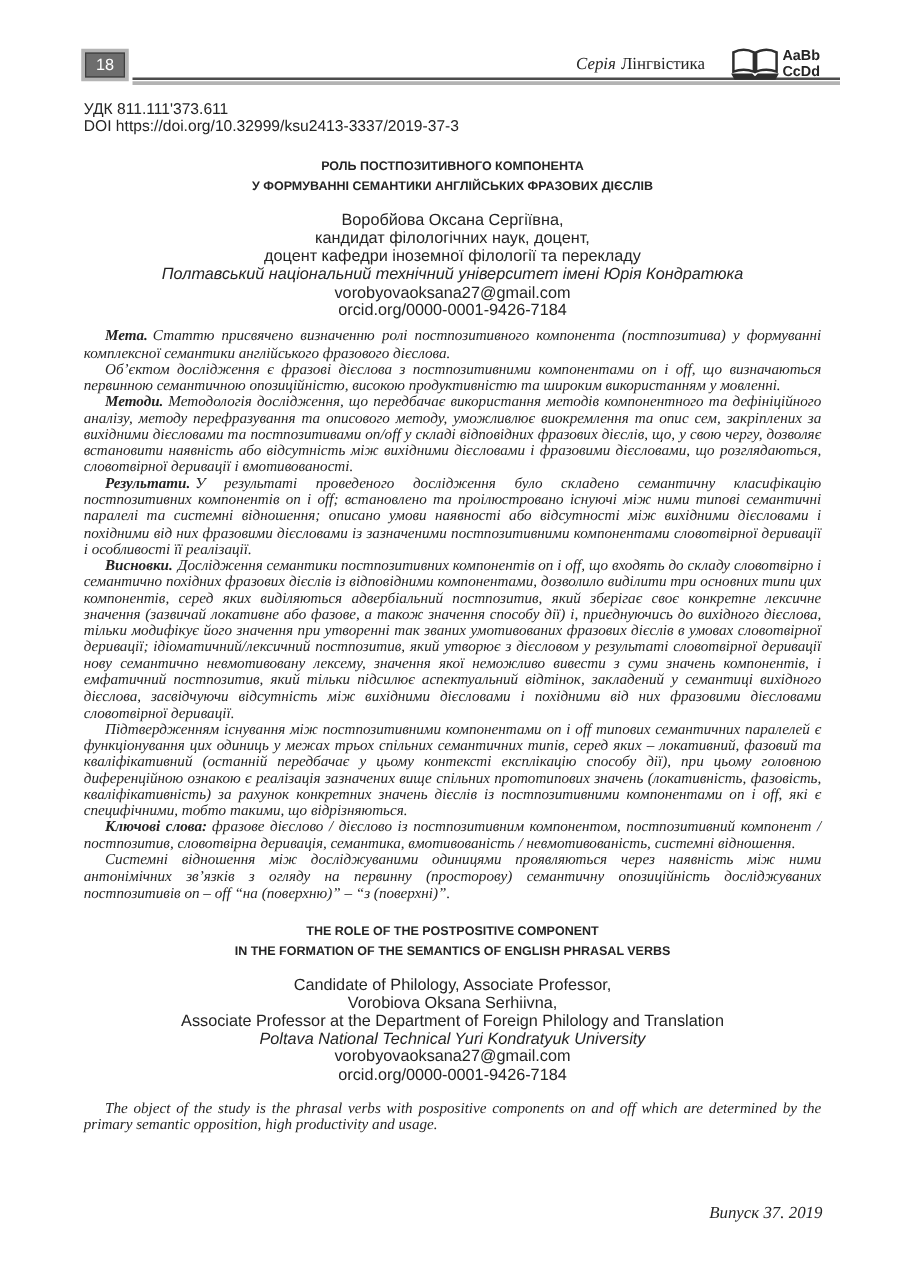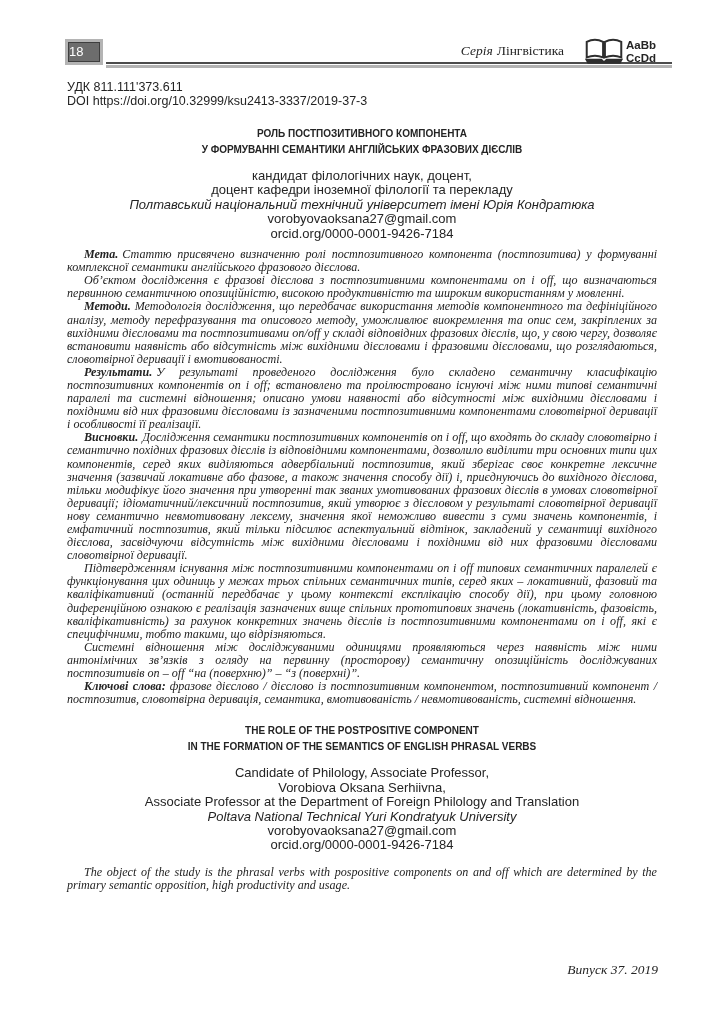--- a/index.html
+++ b/index.html
@@ -16,21 +16,21 @@
 
   
   .header { position:absolute; left:66px; top:36px; width:606px; height:36px; }
   .pagenum {
     position:absolute; left:2px; top:6px;
     width:30px; height:18px;
     background:#6d6d6d;
     border:1px solid #3e3e3e;
     box-shadow:0 0 0 3px #b4b4b4;
     color:#ffffff;
-    font-size:13px; line-height:18px; 
+    font-size:13px; line-height:18px; text-align:center;
     z-index:2;
   }
   .header-rule {
     position:absolute; left:40px; right:0; top:26px; height:7px;
     border-top:2px solid #4c4c4c;
   }
   .header-rule::after {
     content:""; display:block; margin-top:1px; height:3px; background:#b3b3b3;
   }
   .series {
@@ -106,36 +106,37 @@
       <div>УДК 811.111'373.611</div>
       <div>DOI https://doi.org/10.32999/ksu2413-3337/2019-37-3</div>
     </div>
 
     <h1 class="title-uk">
       <span>РОЛЬ ПОСТПОЗИТИВНОГО КОМПОНЕНТА</span><br>
       <span>У ФОРМУВАННІ СЕМАНТИКИ АНГЛІЙСЬКИХ ФРАЗОВИХ ДІЄСЛІВ</span>
     </h1>
 
     <div class="authors">
+      <div>Воробйова Оксана Сергіївна,</div>
       <div>кандидат філологічних наук, доцент,</div>
       <div>доцент кафедри іноземної філології та перекладу</div>
       <div class="it">Полтавський національний технічний університет імені Юрія Кондратюка</div>
       <div>vorobyovaoksana27@gmail.com</div>
       <div>orcid.org/0000-0001-9426-7184</div>
     </div>
 
     <section class="abstract">
       <p><span class="lead">Мета.</span><span>Статтю присвячено визначенню ролі постпозитивного компонента (постпозитива) у формуванні комплексної семантики англійського фразового дієслова.</span></p>
       <p><span class="lead"></span><span>Об’єктом дослідження є фразові дієслова з постпозитивними компонентами on і off, що визначаються первинною семантичною опозиційністю, високою продуктивністю та широким використанням у мовленні.</span></p>
       <p><span class="lead">Методи.</span><span>Методологія дослідження, що передбачає використання методів компонентного та дефініційного аналізу, методу перефразування та описового методу, уможливлює виокремлення та опис сем, закріплених за вихідними дієсловами та постпозитивами on/off у складі відповідних фразових дієслів, що, у свою чергу, дозволяє встановити наявність або відсутність між вихідними дієсловами і фразовими дієсловами, що розглядаються, словотвірної деривації і вмотивованості.</span></p>
       <p><span class="lead">Результати.</span><span>У результаті проведеного дослідження було складено семантичну класифікацію постпозитивних компонентів on і off; встановлено та проілюстровано існуючі між ними типові семантичні паралелі та системні відношення; описано умови наявності або відсутності між вихідними дієсловами і похідними від них фразовими дієсловами із зазначеними постпозитивними компонентами словотвірної деривації і особливості її реалізації.</span></p>
       <p><span class="lead">Висновки.</span><span>Дослідження семантики постпозитивних компонентів on і off, що входять до складу словотвірно і семантично похідних фразових дієслів із відповідними компонентами, дозволило виділити три основних типи цих компонентів, серед яких виділяються адвербіальний постпозитив, який зберігає своє конкретне лексичне значення (зазвичай локативне або фазове, а також значення способу дії) і, приєднуючись до вихідного дієслова, тільки модифікує його значення при утворенні так званих умотивованих фразових дієслів в умовах словотвірної деривації; ідіоматичний/лексичний постпозитив, який утворює з дієсловом у результаті словотвірної деривації нову семантично невмотивовану лексему, значення якої неможливо вивести з суми значень компонентів, і емфатичний постпозитив, який тільки підсилює аспектуальний відтінок, закладений у семантиці вихідного дієслова, засвідчуючи відсутність між вихідними дієсловами і похідними від них фразовими дієсловами словотвірної деривації.</span></p>
       <p><span class="lead"></span><span>Підтвердженням існування між постпозитивними компонентами on і off типових семантичних паралелей є функціонування цих одиниць у межах трьох спільних семантичних типів, серед яких – локативний, фазовий та кваліфікативний (останній передбачає у цьому контексті експлікацію способу дії), при цьому головною диференційною ознакою є реалізація зазначених вище спільних прототипових значень (локативність, фазовість, кваліфікативність) за рахунок конкретних значень дієслів із постпозитивними компонентами on і off, які є специфічними, тобто такими, що відрізняються.</span></p>
+      <p><span class="lead">Ключові слова:</span><span>фразове дієслово / дієслово із постпозитивним компонентом, постпозитивний компонент / постпозитив, словотвірна деривація, семантика, вмотивованість / невмотивованість, системні відношення.</span></p>
       <p><span class="lead"></span><span>Системні відношення між досліджуваними одиницями проявляються через наявність між ними антонімічних зв’язків з огляду на первинну (просторову) семантичну опозиційність досліджуваних постпозитивів on – off “на (поверхню)” – “з (поверхні)”.</span></p>
-      <p><span class="lead">Ключові слова:</span><span>фразове дієслово / дієслово із постпозитивним компонентом, постпозитивний компонент / постпозитив, словотвірна деривація, семантика, вмотивованість / невмотивованість, системні відношення.</span></p>
     </section>
 
     <h2 class="title-en">
       <span>THE ROLE OF THE POSTPOSITIVE COMPONENT</span><br>
       <span>IN THE FORMATION OF THE SEMANTICS OF ENGLISH PHRASAL VERBS</span>
     </h2>
 
     <div class="authors">
       <div>Candidate of Philology, Associate Professor,</div>
       <div>Vorobiova Oksana Serhiivna,</div>

